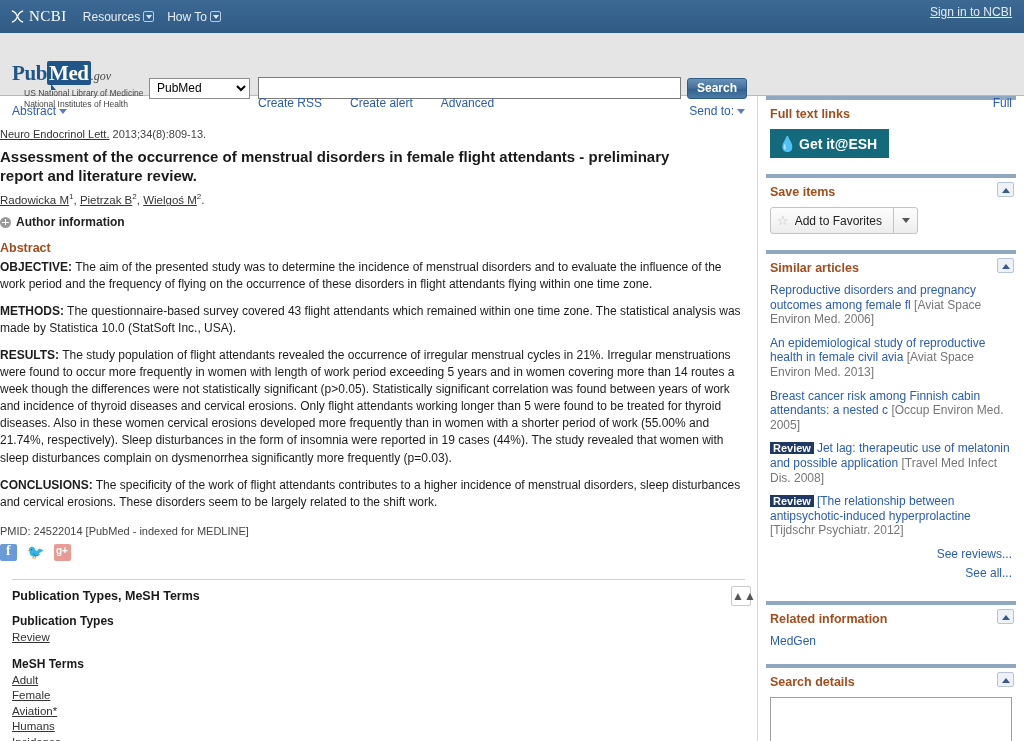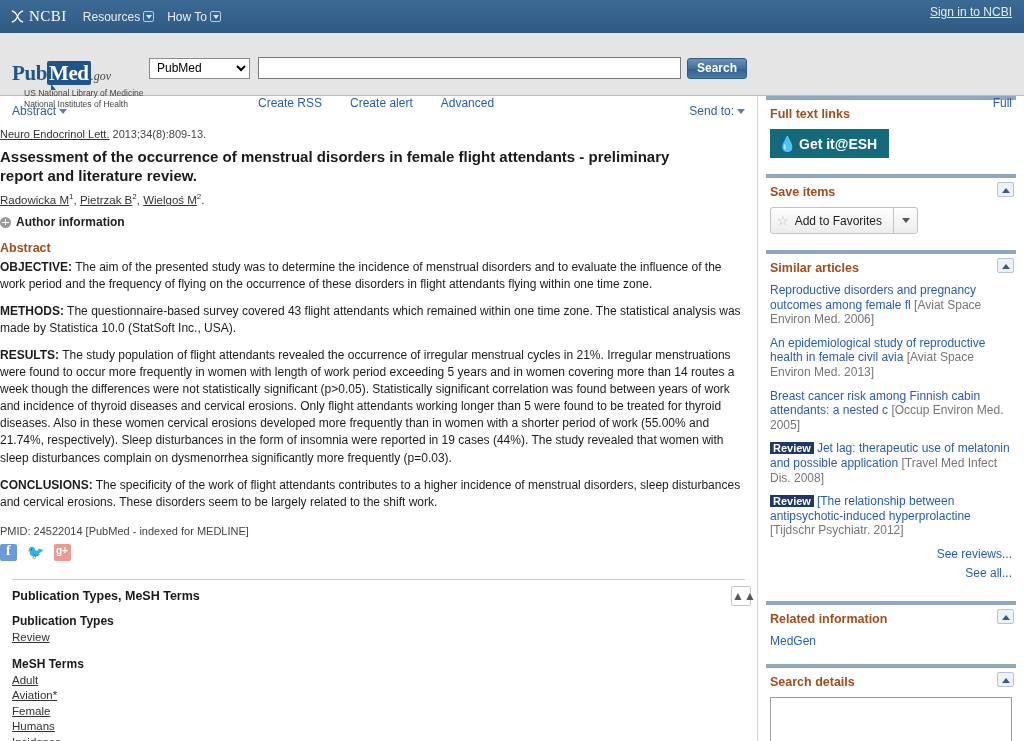--- a/index.html
+++ b/index.html
@@ -124,21 +124,21 @@
   }
   .pm-logo-sub {
     font-size: 8.5px;
     color: #444;
     line-height: 1.25;
     margin-top: 4px;
     margin-left: 12px;
   }
   .searchrow {
     position: absolute;
-    left: 149px; top: 24px;
+    left: 149px; top: 44px;
     display: flex;
     align-items: center;
   }
   select.db-select {
     width: 101px;
     height: 21px;
     font-size: 12px;
     font-family: "Liberation Sans", sans-serif;
     border: 1px solid #8c8c8c;
     background: #fff;
@@ -565,22 +565,22 @@
       <div class="mesh-title">Publication Types, MeSH Terms</div>
 
       <div class="sub-h">Publication Types</div>
       <ul class="termlist">
         <li><a href="#">Review</a></li>
       </ul>
 
       <div class="sub-h">MeSH Terms</div>
       <ul class="termlist">
         <li><a href="#">Adult</a></li>
+        <li><a href="#">Female</a></li>
         <li><a href="#">Aviation*</a></li>
-        <li><a href="#">Female</a></li>
         <li><a href="#">Humans</a></li>
         <li><a href="#">Incidence</a></li>
 
       </ul>
     </div>
   </div>
 
   <div class="side-col">
 
     <div class="side-rule"></div>

